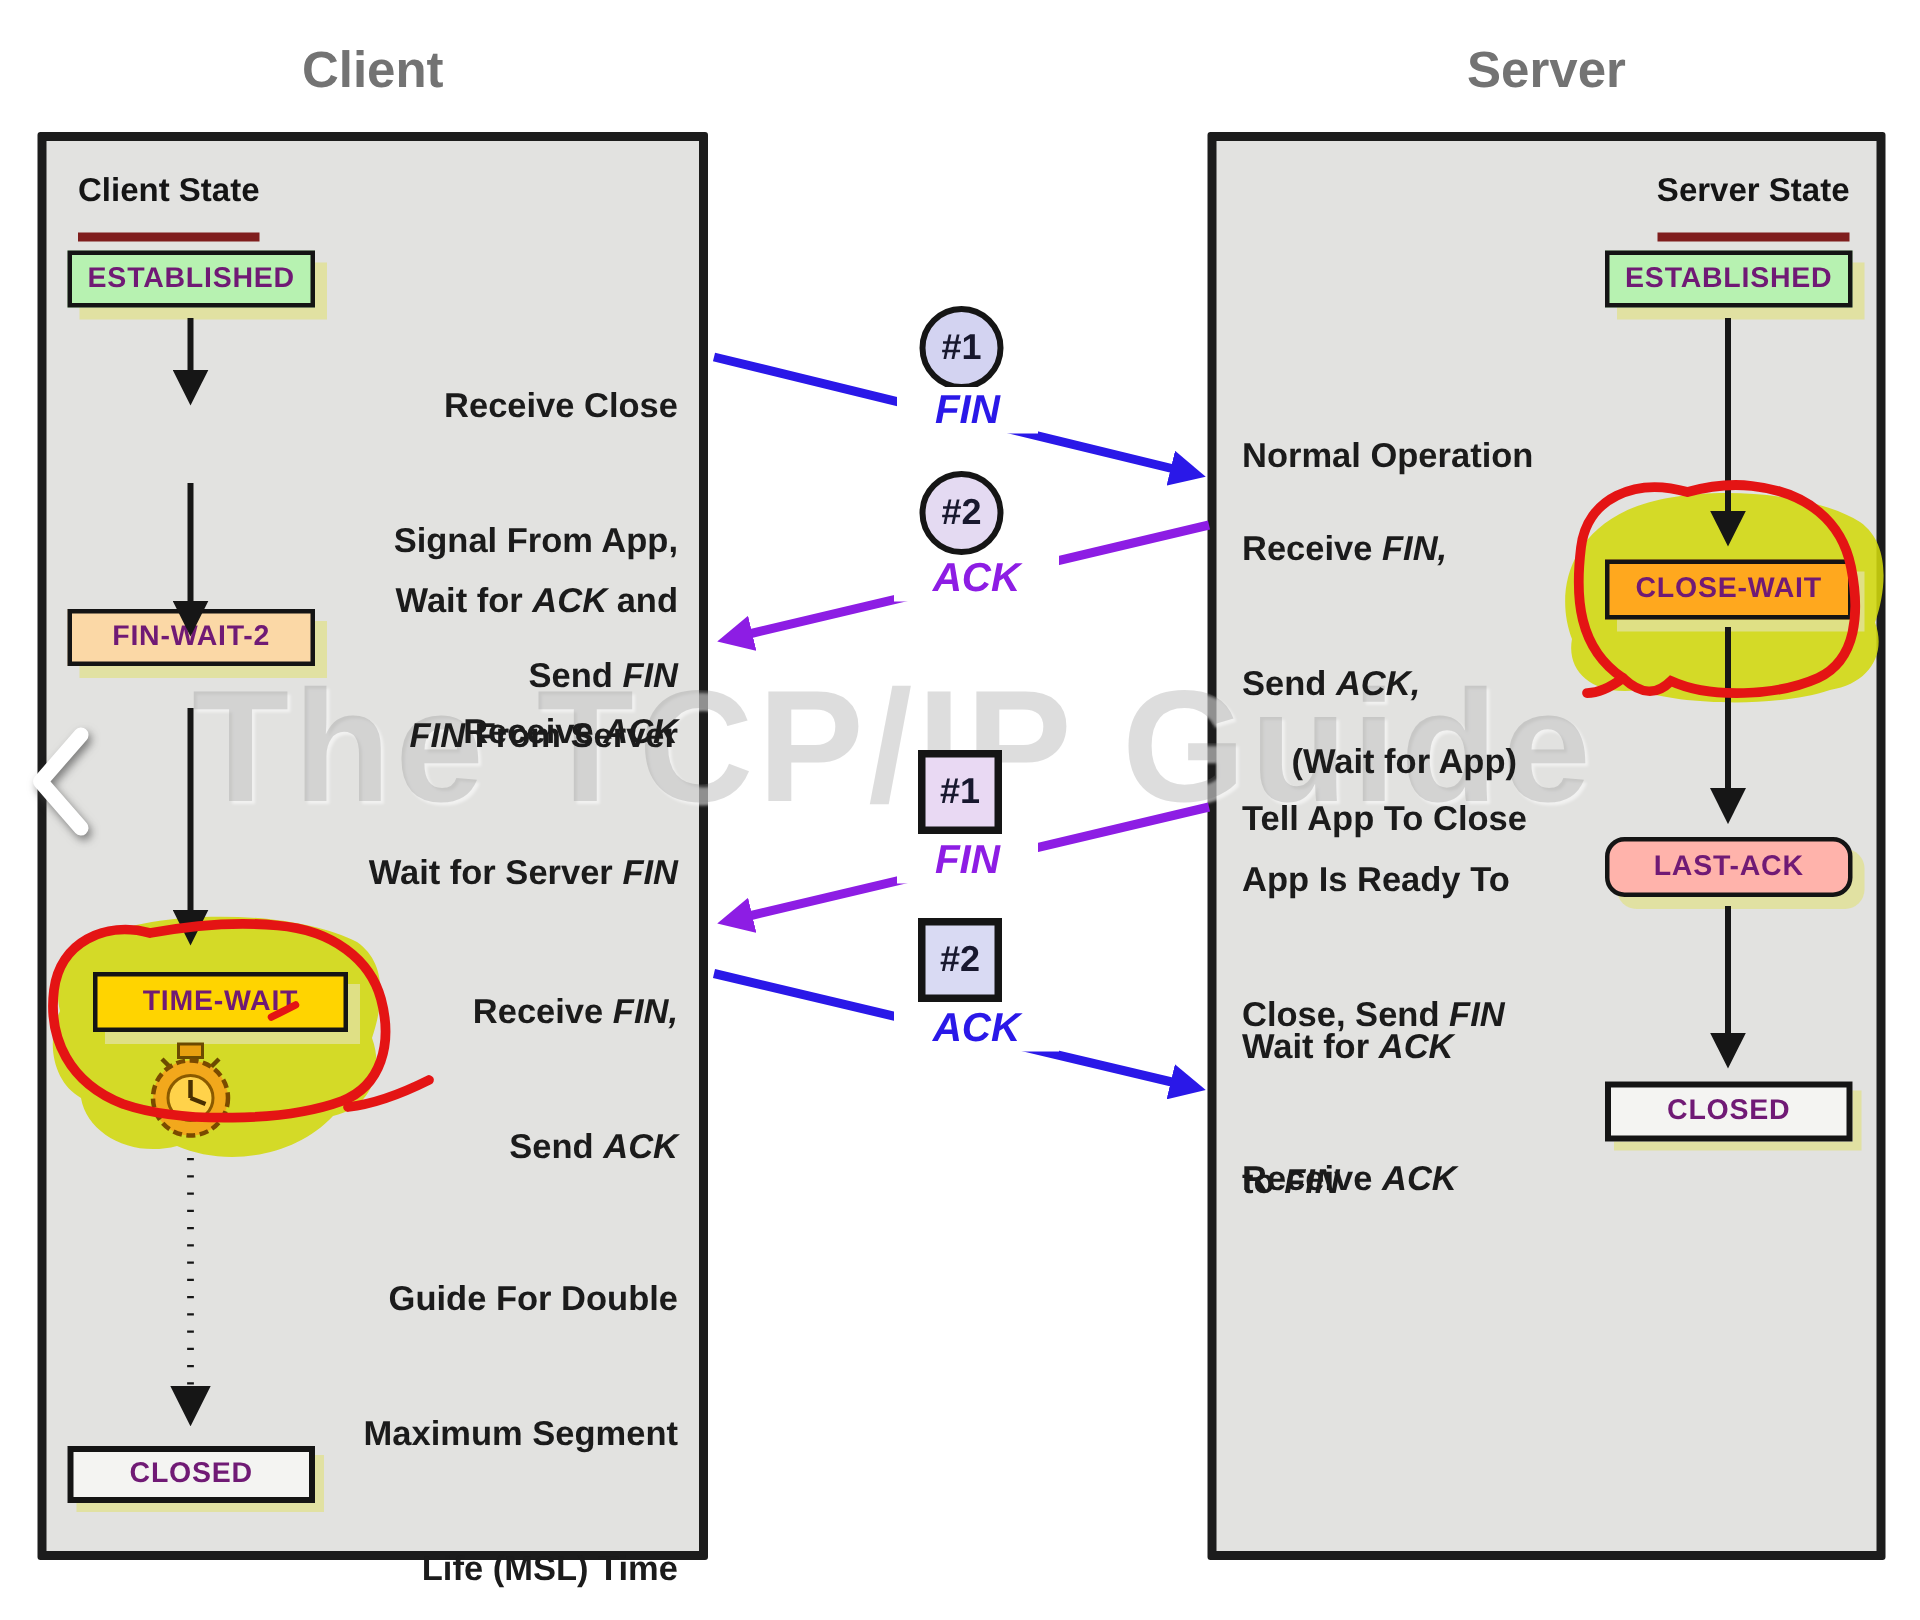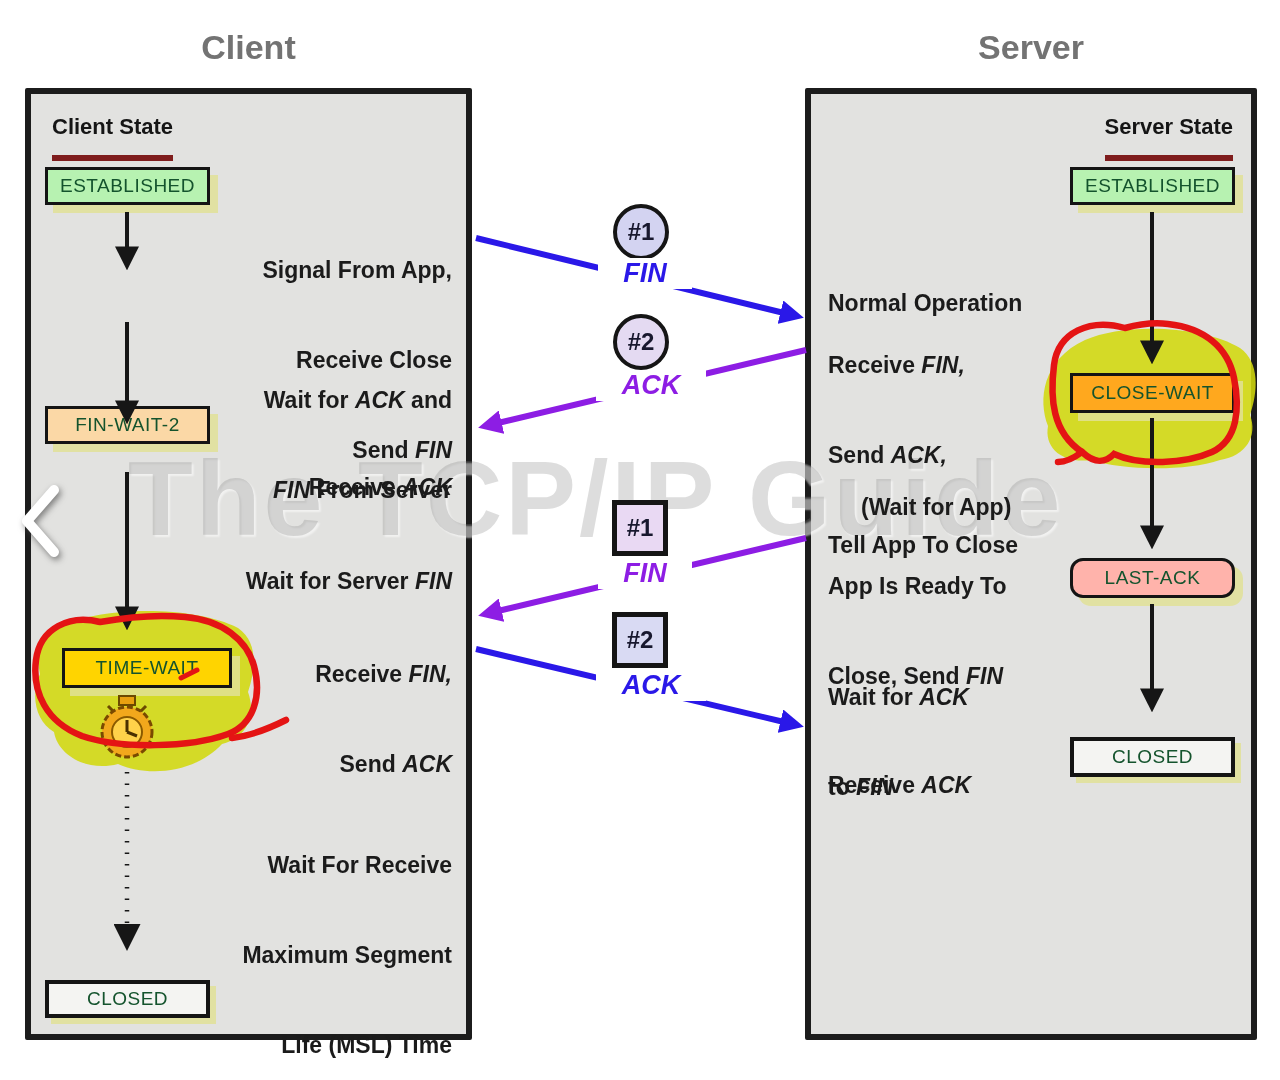--- a/index.html
+++ b/index.html
@@ -6,29 +6,29 @@
   #canvas{
     position:relative;width:1280px;height:1080px;overflow:hidden;
     background:#ffffff;font-family:"Liberation Sans",sans-serif;
   }
   .title{position:absolute;font-size:34px;font-weight:bold;color:#737373;text-align:center;z-index:25;}
   .panel{position:absolute;background:#e2e2e0;border:6px solid #1c1c1c;border-radius:2px;z-index:5;}
   .hdr{position:absolute;font-size:22px;font-weight:bold;color:#151515;z-index:25;}
   .hdr span{display:inline-block;border-bottom:6px solid #7f1d1d;padding-bottom:15px;white-space:pre;}
   .sbox{
     position:absolute;border:3px solid #141414;display:flex;align-items:center;justify-content:center;
-    font-weight:normal;font-size:19px;color:#14532d;letter-spacing:.5px;
+    font-weight:bold;font-size:19px;color:#701a75;letter-spacing:.5px;
     box-shadow:8px 8px 0 rgba(224,224,150,0.85);z-index:25;
   }
   .est{background:#b7f2b1;}
   .finw{background:#fbd8a6;}
   .timew{background:#ffd400;}
   .closew{background:#ffa81e;}
   .lastack{background:#ffb3ab;}
-  .closedb{background:#f4f4f2;box-shadow:6px 6px 0 rgba(224,224,150,0.85);border-width:4px;margin-top:16px;}
+  .closedb{background:#f4f4f2;box-shadow:6px 6px 0 rgba(224,224,150,0.85);border-width:4px;}
   .note{position:absolute;font-size:23px;font-weight:bold;color:#1b1b1b;line-height:30px;white-space:pre-wrap;z-index:25;}
   .r{text-align:right;}
   .badge{
     position:absolute;display:flex;align-items:center;justify-content:center;
     font-size:24px;font-weight:bold;color:#18182e;z-index:35;
   }
   .bc{width:48px;height:48px;border:4px solid #151515;border-radius:50%;}
   .bs{width:46px;height:46px;border:5px solid #151515;}
   .msg-label{
     position:absolute;font-size:27px;font-weight:bold;font-style:italic;
@@ -66,22 +66,22 @@
   </svg>
 
   <div class="hdr" style="left:52px;top:114px;"><span>Client State</span></div>
 
   <div class="sbox est" style="left:45px;top:167px;width:159px;height:32px;">ESTABLISHED</div>
   <div class="sbox finw" style="left:45px;top:406px;width:159px;height:32px;">FIN-WAIT-2</div>
   <div class="sbox timew" style="left:42px;top:648px;width:164px;height:34px;margin-left:20px;">TIME-WAIT</div>
   <div class="sbox closedb" style="left:45px;top:964px;width:157px;height:30px;">CLOSED</div>
 
   <div class="note r" style="left:180px;top:195px;width:272px;">
+    <div><span>Receive Close</span></div>
     <div><span>Signal From App,</span></div>
-    <div><span>Receive Close</span></div>
     <div><span>Send </span><i>FIN</i></div>
   </div>
 
   <div class="note r" style="left:180px;top:325px;width:272px;">
     <div><span>Wait for </span><i>ACK</i><span> and</span></div>
     <div><i>FIN</i><span> From Server</span></div>
   </div>
 
   <div class="note r" style="left:180px;top:412px;width:272px;">
     <div><span>Receive </span><i>ACK</i></div>
@@ -90,21 +90,21 @@
   <div class="note r" style="left:170px;top:506px;width:282px;">
     <div><span>Wait for Server </span><i>FIN</i></div>
   </div>
 
   <div class="note r" style="left:180px;top:599px;width:272px;">
     <div><span>Receive </span><i>FIN,</i></div>
     <div><span>Send </span><i>ACK</i></div>
   </div>
 
   <div class="note r" style="left:170px;top:790px;width:282px;">
-    <div><span>Wait For Receive</span></div>
+    <div><span>Guide For Double</span></div>
     <div><span>Maximum Segment</span></div>
     <div><span>Life (MSL) Time</span></div>
   </div>
 
   <div class="hdr" style="left:1070px;top:114px;width:163px;text-align:right;"><span>Server State</span></div>
 
   <div class="sbox est" style="left:1070px;top:167px;width:159px;height:32px;">ESTABLISHED</div>
   <div class="sbox closew" style="left:1070px;top:373px;width:159px;height:34px;">CLOSE-WAIT</div>
   <div class="sbox lastack" style="left:1070px;top:558px;width:159px;height:34px;border-radius:13px;">LAST-ACK</div>
   <div class="sbox closedb" style="left:1070px;top:721px;width:157px;height:32px;">CLOSED</div>

